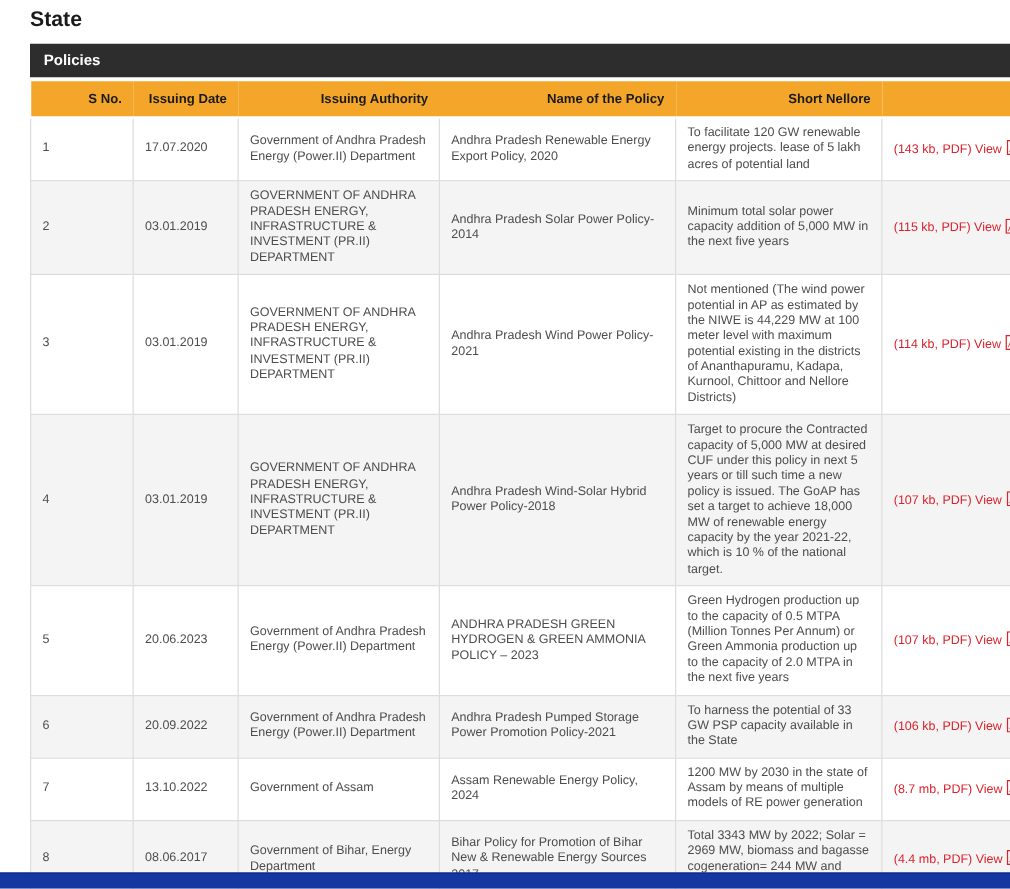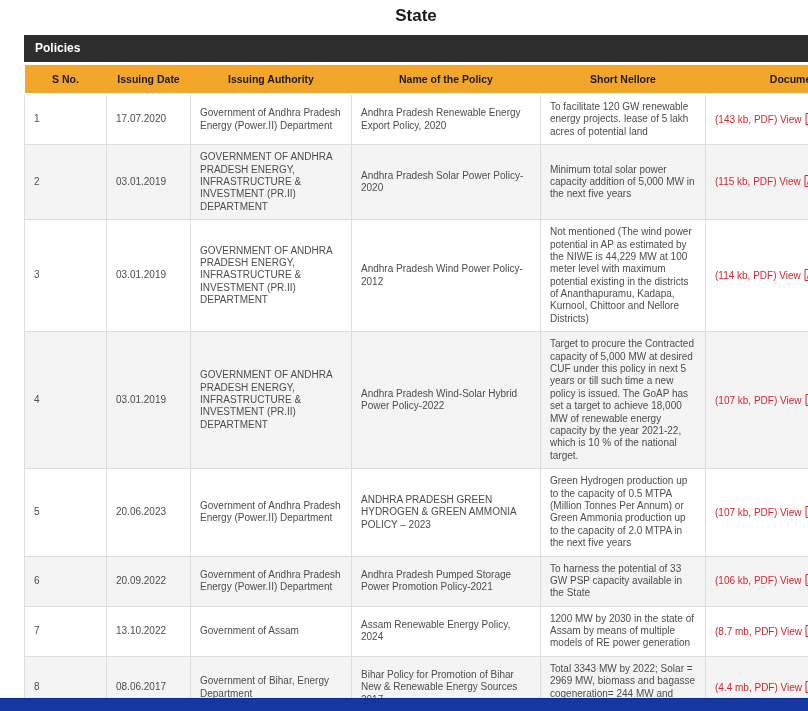--- a/index.html
+++ b/index.html
@@ -9,21 +9,20 @@
     overflow: hidden;
     background: #ffffff;
     font-family: "Liberation Sans", "DejaVu Sans", sans-serif;
     position: relative;
   }
   .page-title {
     font-size: 17px;
     font-weight: bold;
     color: #1a1a1a;
     margin: 6px 0 9px 24px;
-    text-align: center;
   }
   .panel {
     margin-left: 24px;
     width: 861px; 
   }
   .panel-header {
     background: #2d2d2d;
     color: #ffffff;
     font-size: 12px;
     font-weight: bold;
@@ -33,21 +32,21 @@
   table.policies {
     border-collapse: collapse;
     table-layout: fixed;
     width: 861px;
   }
   table.policies thead th {
     background: #f4a62a;
     color: #1a1a1a;
     font-size: 10.5px;
     font-weight: bold;
-    text-align: center;
+    text-align: right;
     padding: 8px 9px;
     border-bottom: 2px solid #ffffff;
   }
   table.policies tbody td {
     font-size: 10px;
     line-height: 1.24;
     color: #4d4d4d;
     padding: 6px 9px;
     border: 1px solid #dddddd;
     vertical-align: middle;
@@ -108,45 +107,45 @@
           <td class="doc-cell"><a href="#" class="doc-link">(143 kb, PDF) View<svg width="11" height="12" viewBox="0 0 11 12">
                 <path d="M1 0.5 H6.8 L10.2 4 V11.5 H1 Z" fill="none" stroke="#d9232d" stroke-width="1"></path>
                 <path d="M6.8 0.5 V4 H10.2" fill="none" stroke="#d9232d" stroke-width="0.9"></path>
                 <text x="2.4" y="9.6" font-size="6.5" fill="#d9232d" font-family="Liberation Sans, sans-serif">A</text>
               </svg></a></td>
         </tr>
         <tr>
           <td>2</td>
           <td>03.01.2019</td>
           <td>GOVERNMENT OF ANDHRA PRADESH ENERGY, INFRASTRUCTURE &amp; INVESTMENT (PR.II) DEPARTMENT</td>
-          <td>Andhra Pradesh Solar Power Policy-2020</td>
+          <td>Andhra Pradesh Solar Power Policy-2014</td>
           <td>Minimum total solar power capacity addition of 5,000 MW in the next five years</td>
           <td class="doc-cell"><a href="#" class="doc-link">(115 kb, PDF) View<svg width="11" height="12" viewBox="0 0 11 12">
                 <path d="M1 0.5 H6.8 L10.2 4 V11.5 H1 Z" fill="none" stroke="#d9232d" stroke-width="1"></path>
                 <path d="M6.8 0.5 V4 H10.2" fill="none" stroke="#d9232d" stroke-width="0.9"></path>
                 <text x="2.4" y="9.6" font-size="6.5" fill="#d9232d" font-family="Liberation Sans, sans-serif">A</text>
               </svg></a></td>
         </tr>
         <tr>
           <td>3</td>
           <td>03.01.2019</td>
           <td>GOVERNMENT OF ANDHRA PRADESH ENERGY, INFRASTRUCTURE &amp; INVESTMENT (PR.II) DEPARTMENT</td>
-          <td>Andhra Pradesh Wind Power Policy-2012</td>
+          <td>Andhra Pradesh Wind Power Policy-2021</td>
           <td>Not mentioned (The wind power potential in AP as estimated by the NIWE is 44,229 MW at 100 meter level with maximum potential existing in the districts of Ananthapuramu, Kadapa, Kurnool, Chittoor and Nellore Districts)</td>
           <td class="doc-cell"><a href="#" class="doc-link">(114 kb, PDF) View<svg width="11" height="12" viewBox="0 0 11 12">
                 <path d="M1 0.5 H6.8 L10.2 4 V11.5 H1 Z" fill="none" stroke="#d9232d" stroke-width="1"></path>
                 <path d="M6.8 0.5 V4 H10.2" fill="none" stroke="#d9232d" stroke-width="0.9"></path>
                 <text x="2.4" y="9.6" font-size="6.5" fill="#d9232d" font-family="Liberation Sans, sans-serif">A</text>
               </svg></a></td>
         </tr>
         <tr>
           <td>4</td>
           <td>03.01.2019</td>
           <td>GOVERNMENT OF ANDHRA PRADESH ENERGY, INFRASTRUCTURE &amp; INVESTMENT (PR.II) DEPARTMENT</td>
-          <td>Andhra Pradesh Wind-Solar Hybrid Power Policy-2022</td>
+          <td>Andhra Pradesh Wind-Solar Hybrid Power Policy-2018</td>
           <td>Target to procure the Contracted capacity of 5,000 MW at desired CUF under this policy in next 5 years or till such time a new policy is issued. The GoAP has set a target to achieve 18,000 MW of renewable energy capacity by the year 2021-22, which is 10 % of the national target.</td>
           <td class="doc-cell"><a href="#" class="doc-link">(107 kb, PDF) View<svg width="11" height="12" viewBox="0 0 11 12">
                 <path d="M1 0.5 H6.8 L10.2 4 V11.5 H1 Z" fill="none" stroke="#d9232d" stroke-width="1"></path>
                 <path d="M6.8 0.5 V4 H10.2" fill="none" stroke="#d9232d" stroke-width="0.9"></path>
                 <text x="2.4" y="9.6" font-size="6.5" fill="#d9232d" font-family="Liberation Sans, sans-serif">A</text>
               </svg></a></td>
         </tr>
         <tr>
           <td>5</td>
           <td>20.06.2023</td>

